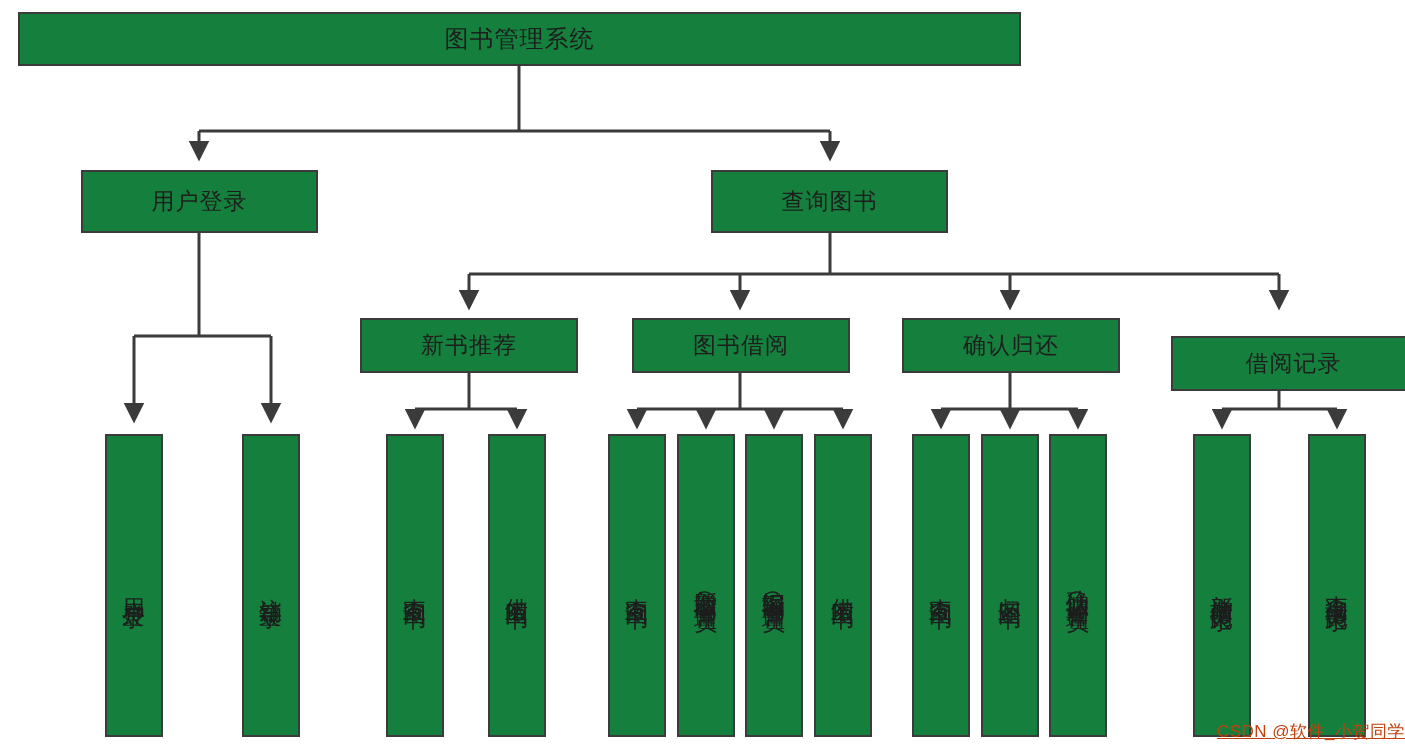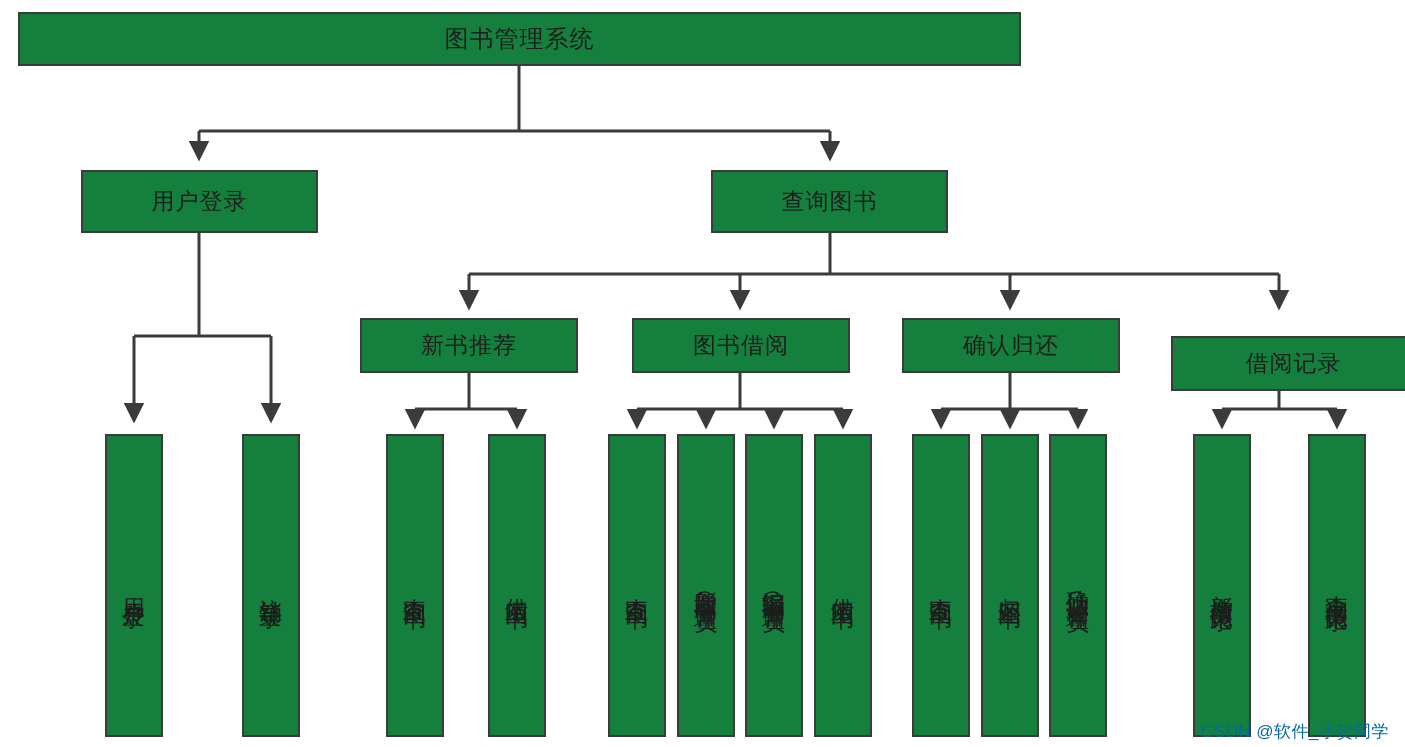--- a/index.html
+++ b/index.html
@@ -47,27 +47,28 @@
     text-orientation:upright;
     font-size:23px;
     line-height:1.22;
     letter-spacing:3px;
     white-space:normal;
     max-height:290px;
   }
   .node.root .label{ font-size:24px; }
   #watermark{
     position:absolute;
-    right:16px;
+    right:0;
     bottom:4px;
     font-size:17px;
-    color:#0369a1;
+    color:#c2410c;
     letter-spacing:0.5px;
     z-index:3;
     white-space:nowrap;
+    text-decoration:underline;
   }
 </style>
 </head>
 <body>
 
 <div id="canvas">
 
   <svg id="wires" viewBox="0 0 1405 747" xmlns="http://www.w3.org/2000/svg">
     <defs>
       <marker id="arrow" viewBox="0 0 12 12" refX="10" refY="6" markerWidth="7" markerHeight="7" orient="auto-start-reverse">

